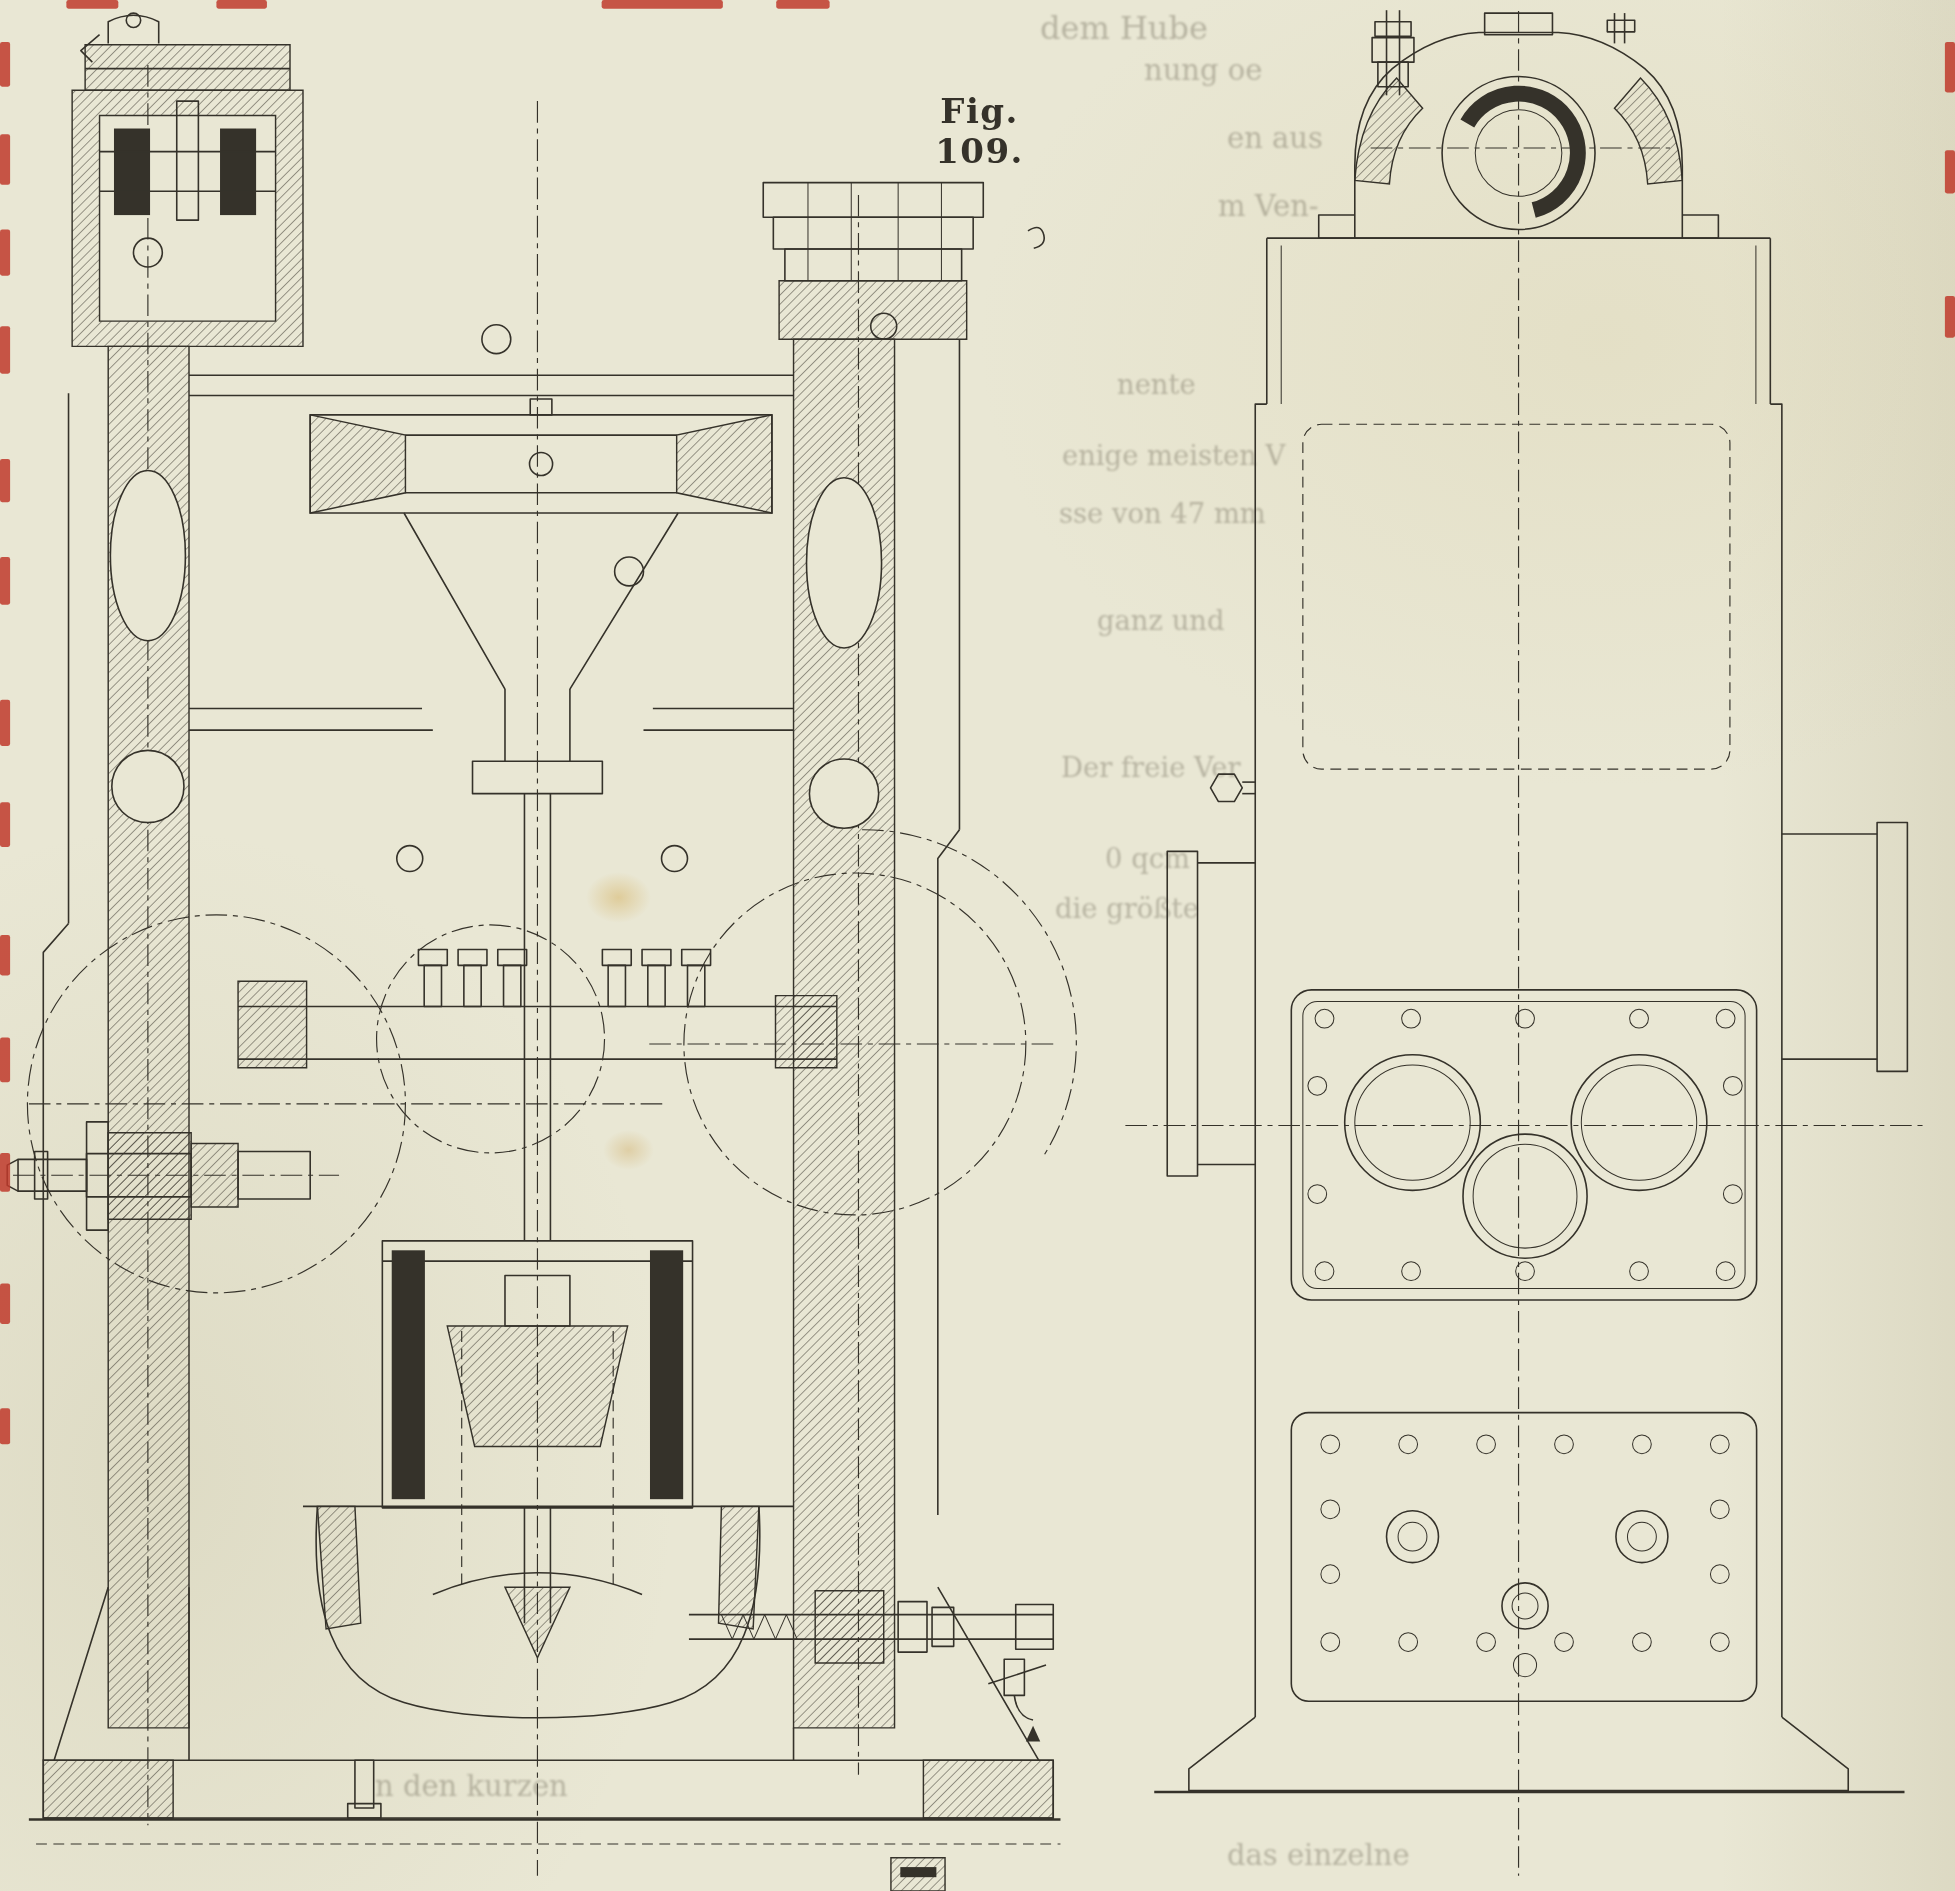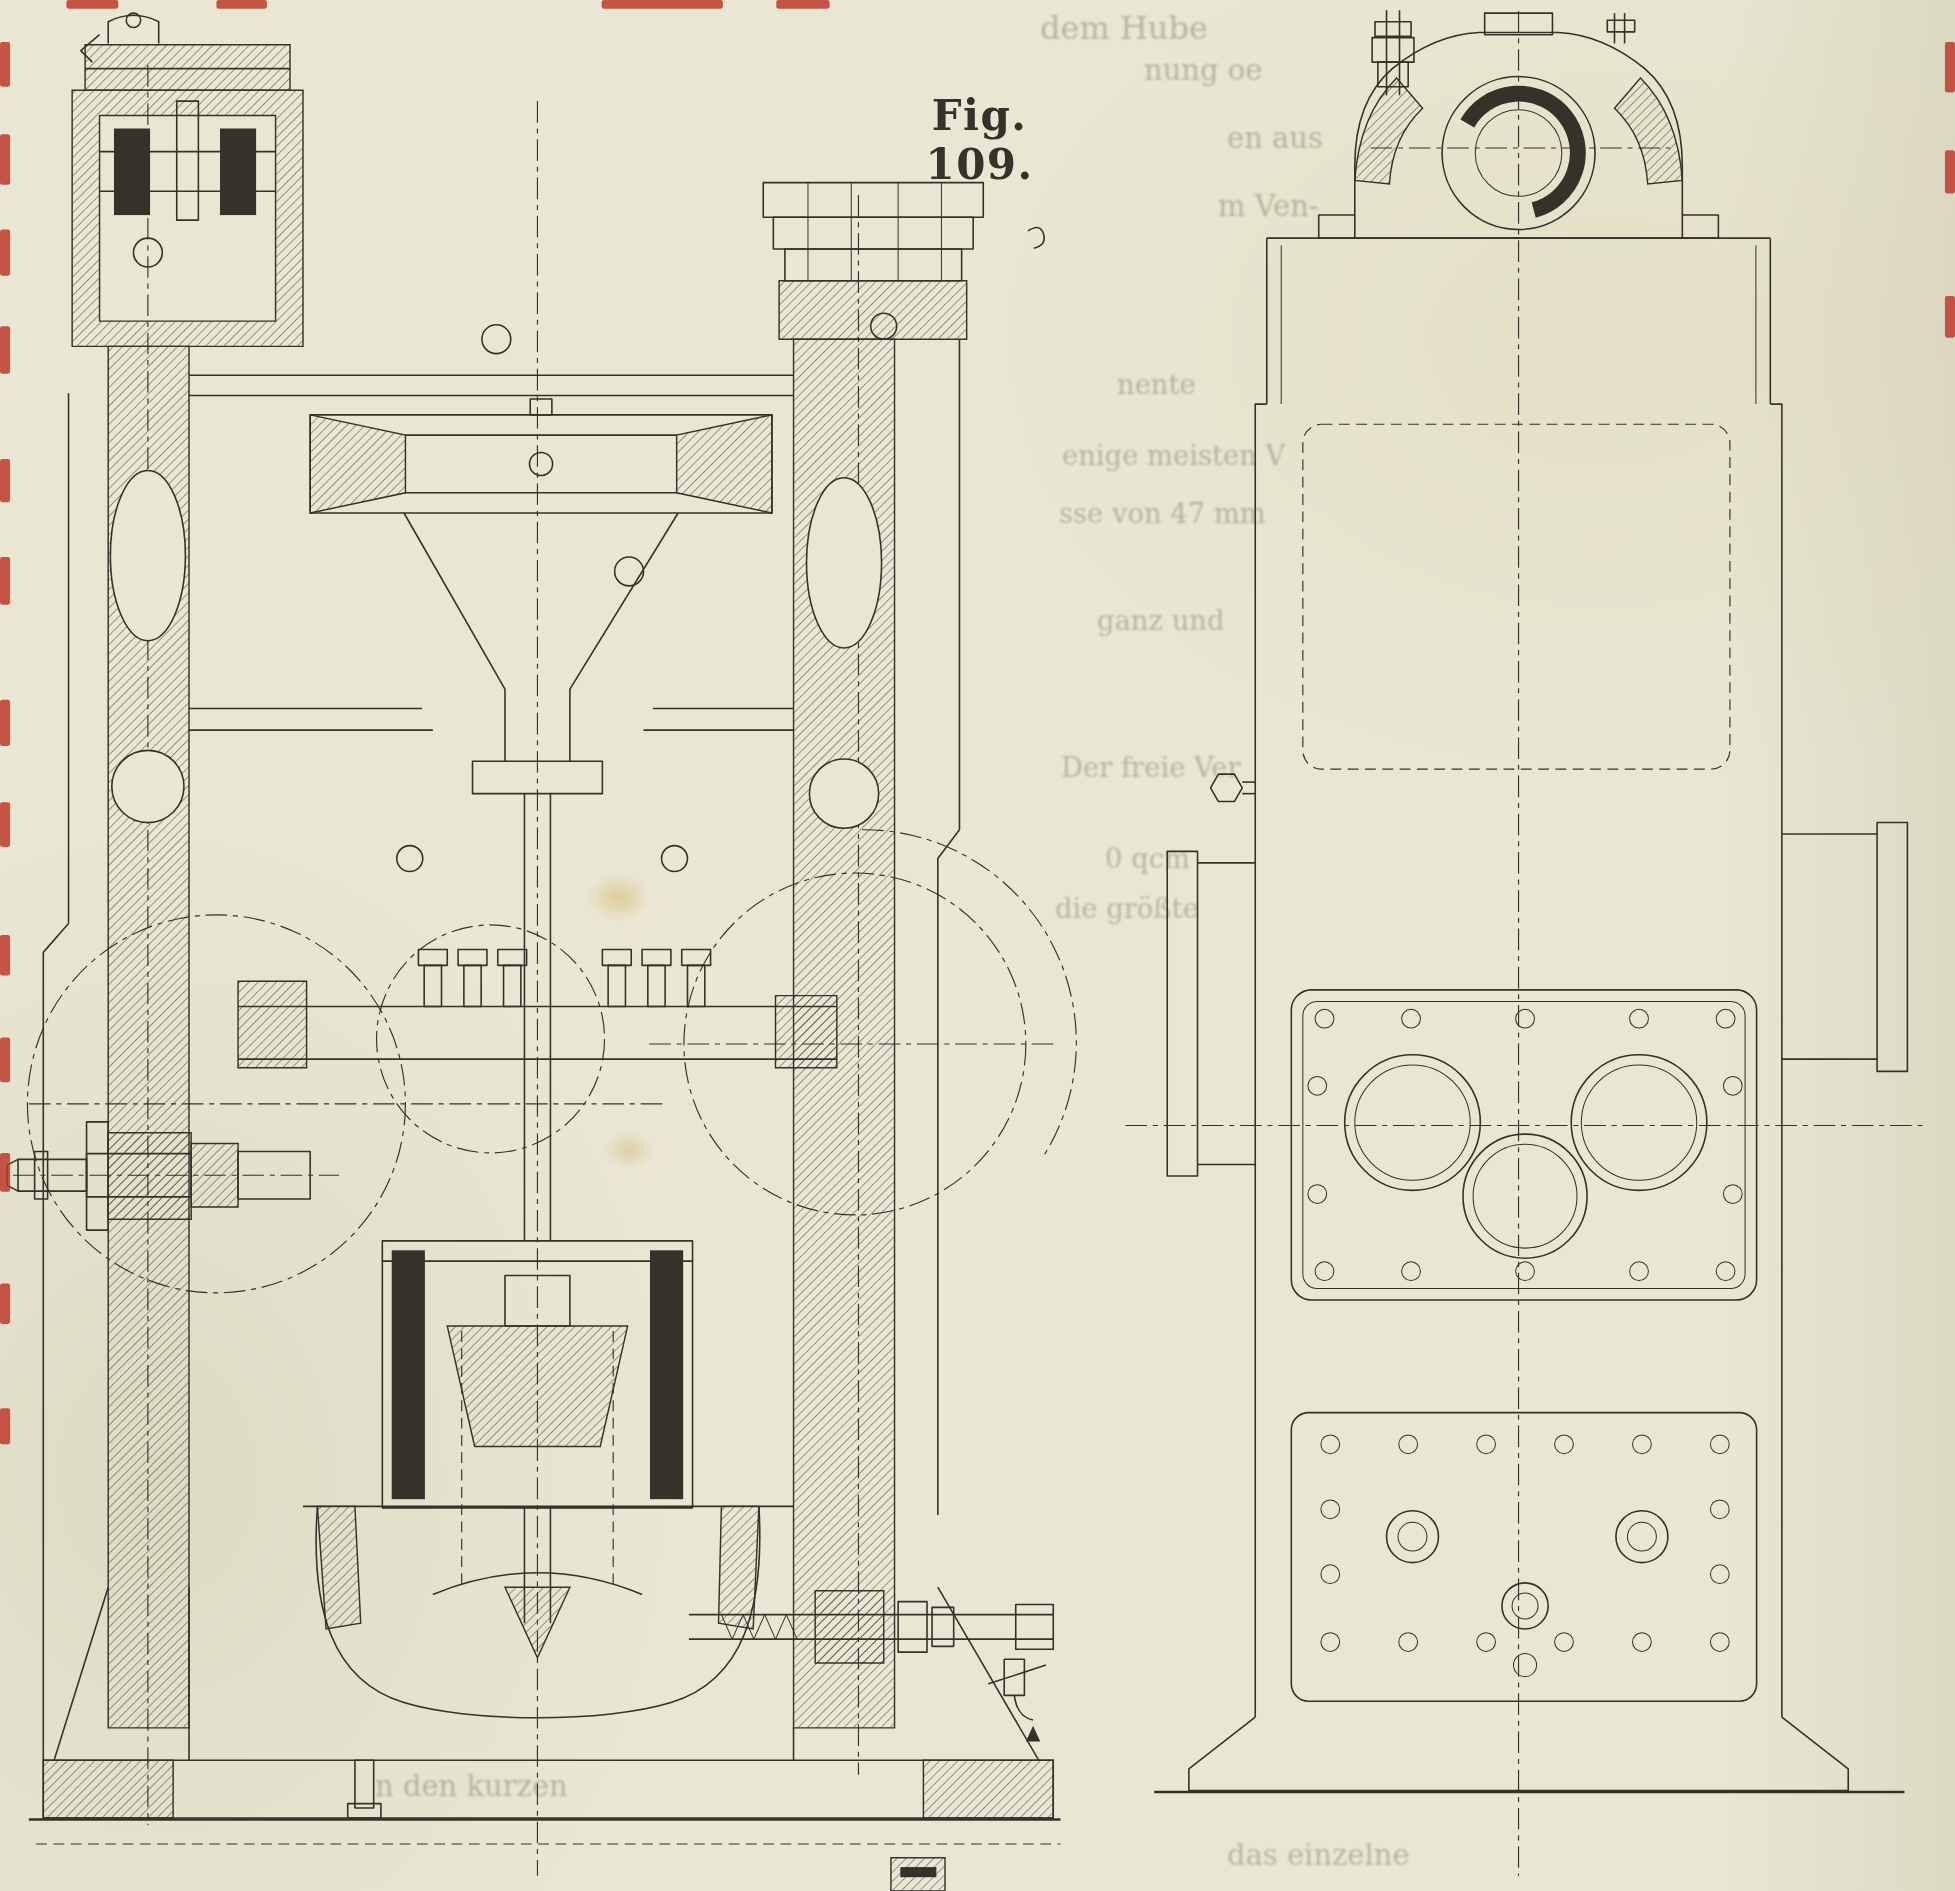--- a/index.html
+++ b/index.html
@@ -14,21 +14,21 @@
       var(--paper,#e9e7d4);
     font-family:"DejaVu Serif", serif;
   }
   .stain{position:absolute;border-radius:50%;pointer-events:none;}
   .stain.a{left:586px;top:872px;width:65px;height:51px;
     background:radial-gradient(closest-side, rgba(206,160,60,.38), rgba(206,160,60,0));}
   .stain.b{left:603px;top:1130px;width:51px;height:40px;
     background:radial-gradient(closest-side, rgba(198,150,58,.30), rgba(198,150,58,0));}
   .caption{
     position:absolute;left:893px;top:91px;width:173px;
-    text-align:center;font-weight:700;font-size:42px;letter-spacing:1.4px;
+    text-align:center;font-weight:700;font-size:34px;letter-spacing:1.4px;
     color:var(--ink,#35322a);
   }
   .frag{
     position:absolute;white-space:nowrap;
     color:var(--faint,rgba(70,62,45,.3));
     filter:blur(1.1px);
     font-family:"DejaVu Serif", serif;
   }
   svg{position:absolute;left:0;top:0;}
   .ln{fill:none;stroke:var(--ink,#35322a);stroke-width:2.2;stroke-linejoin:round;}

